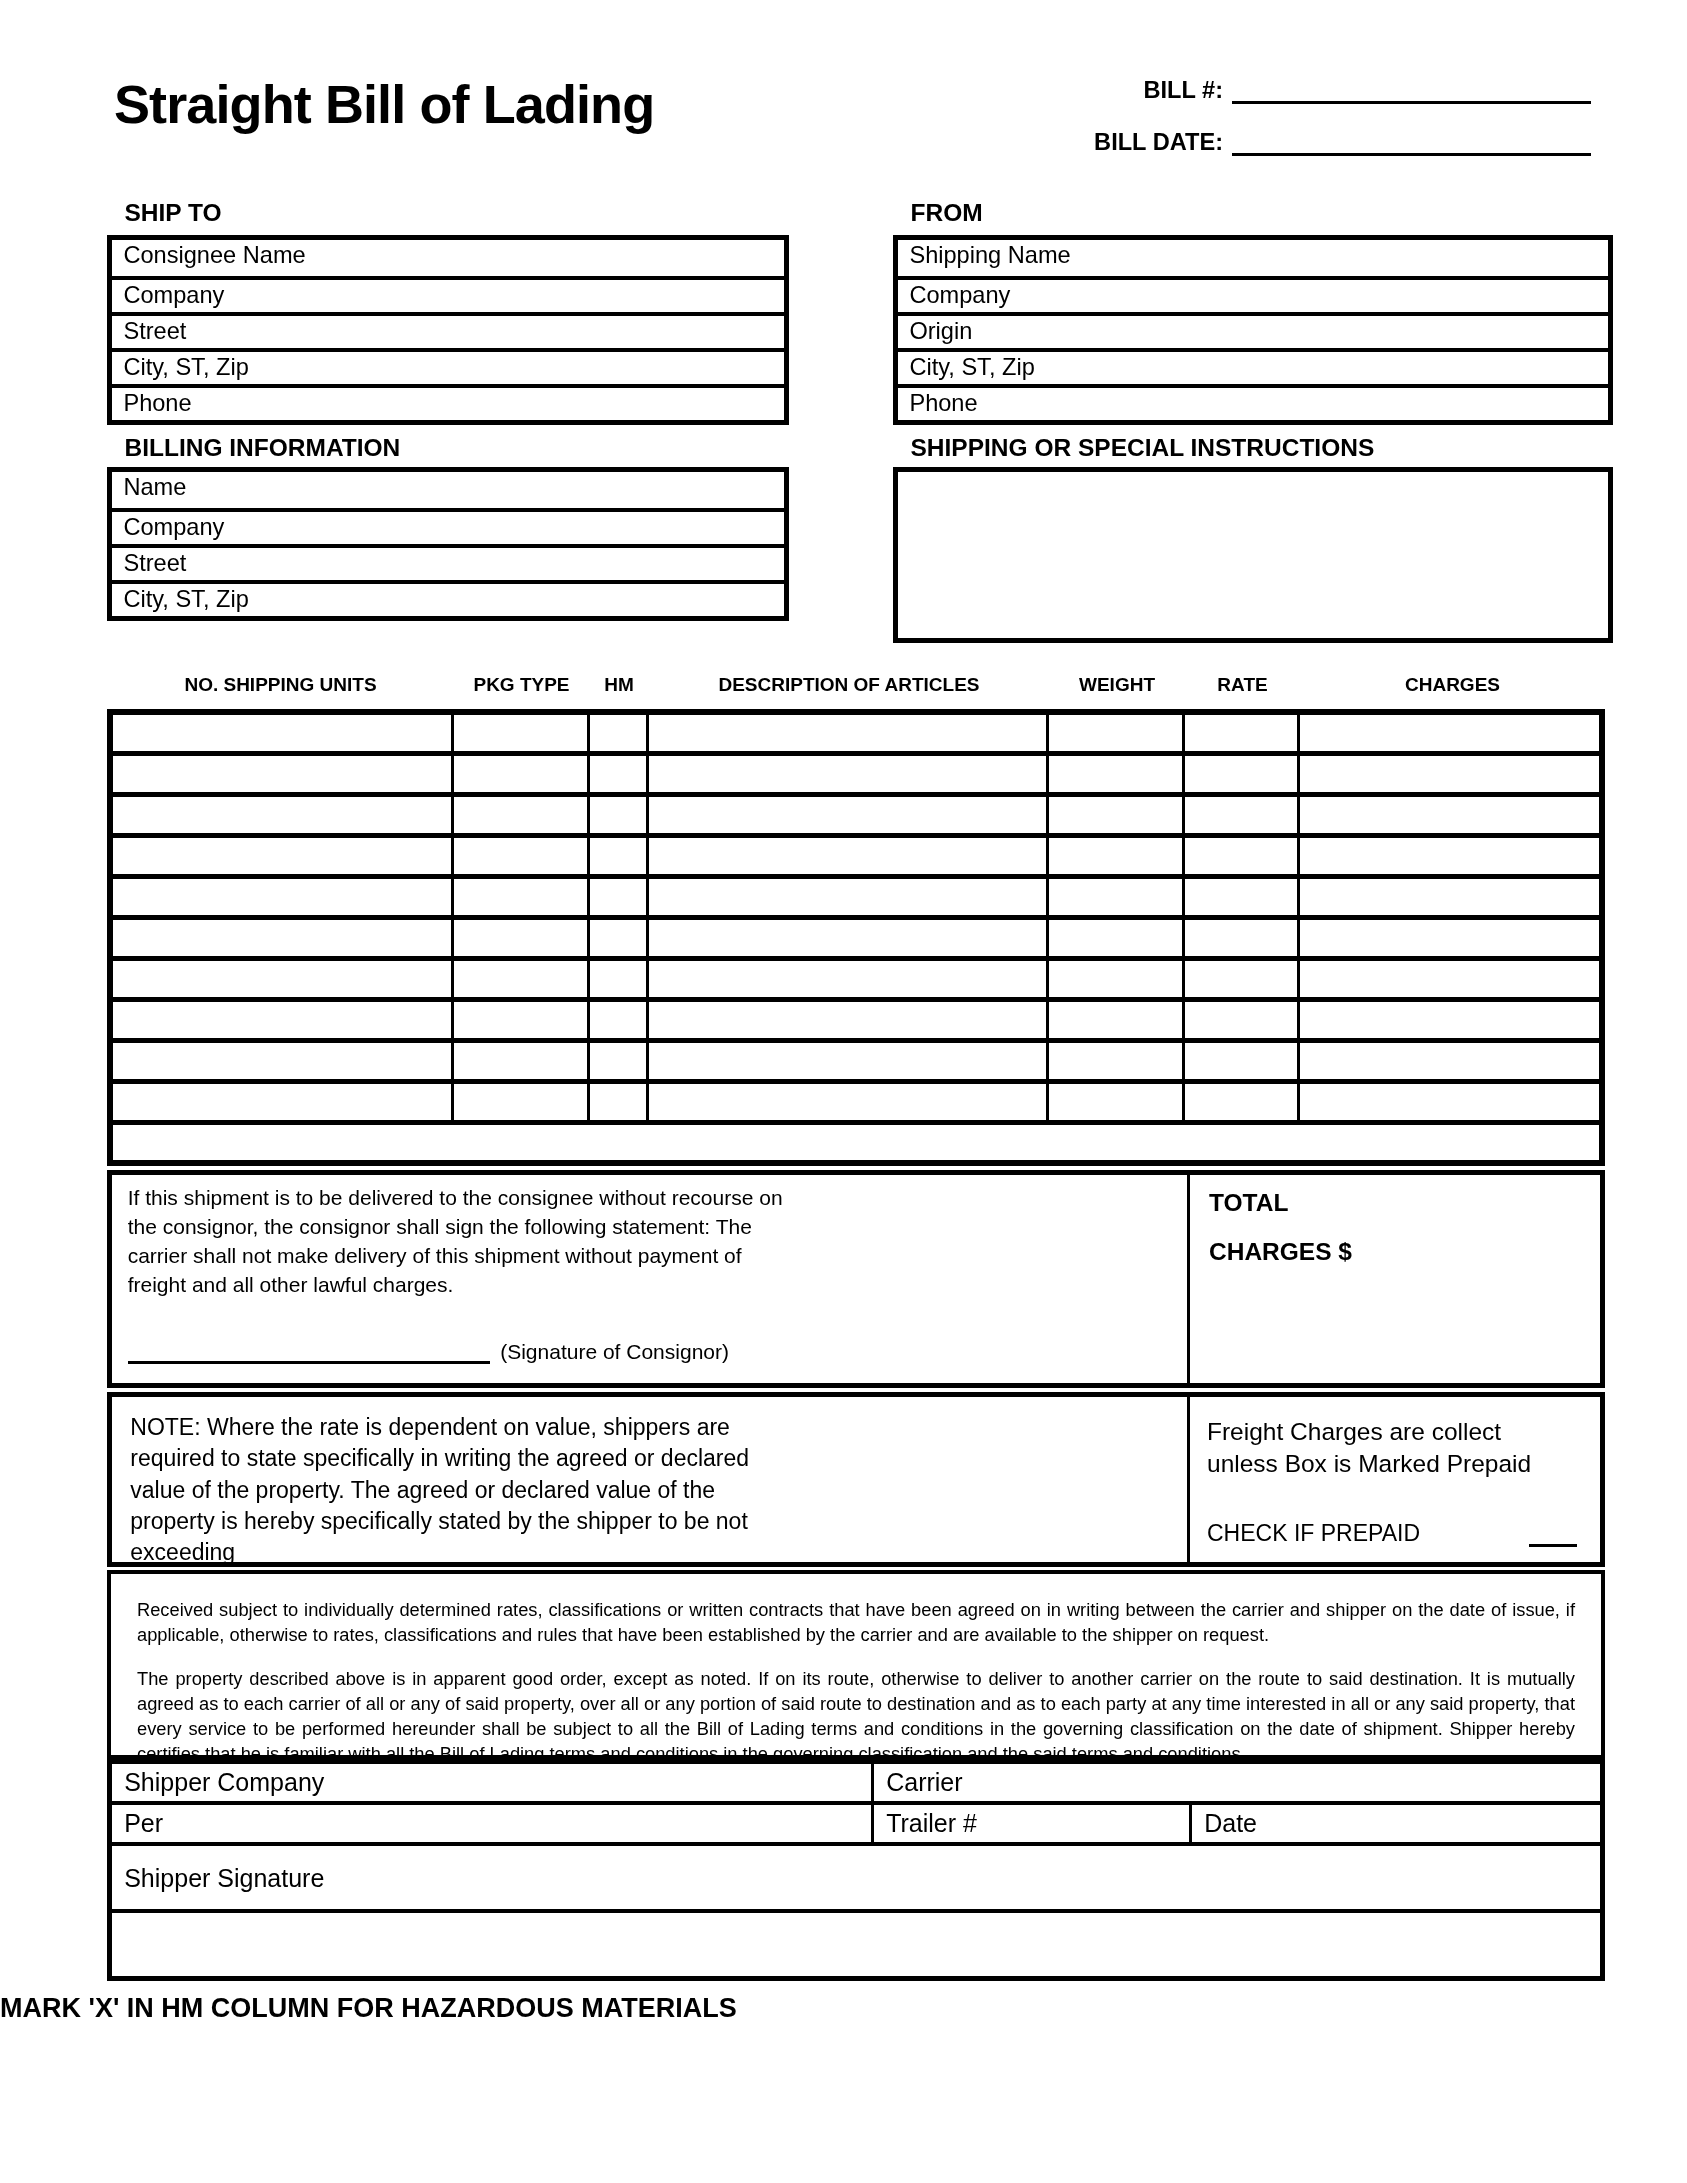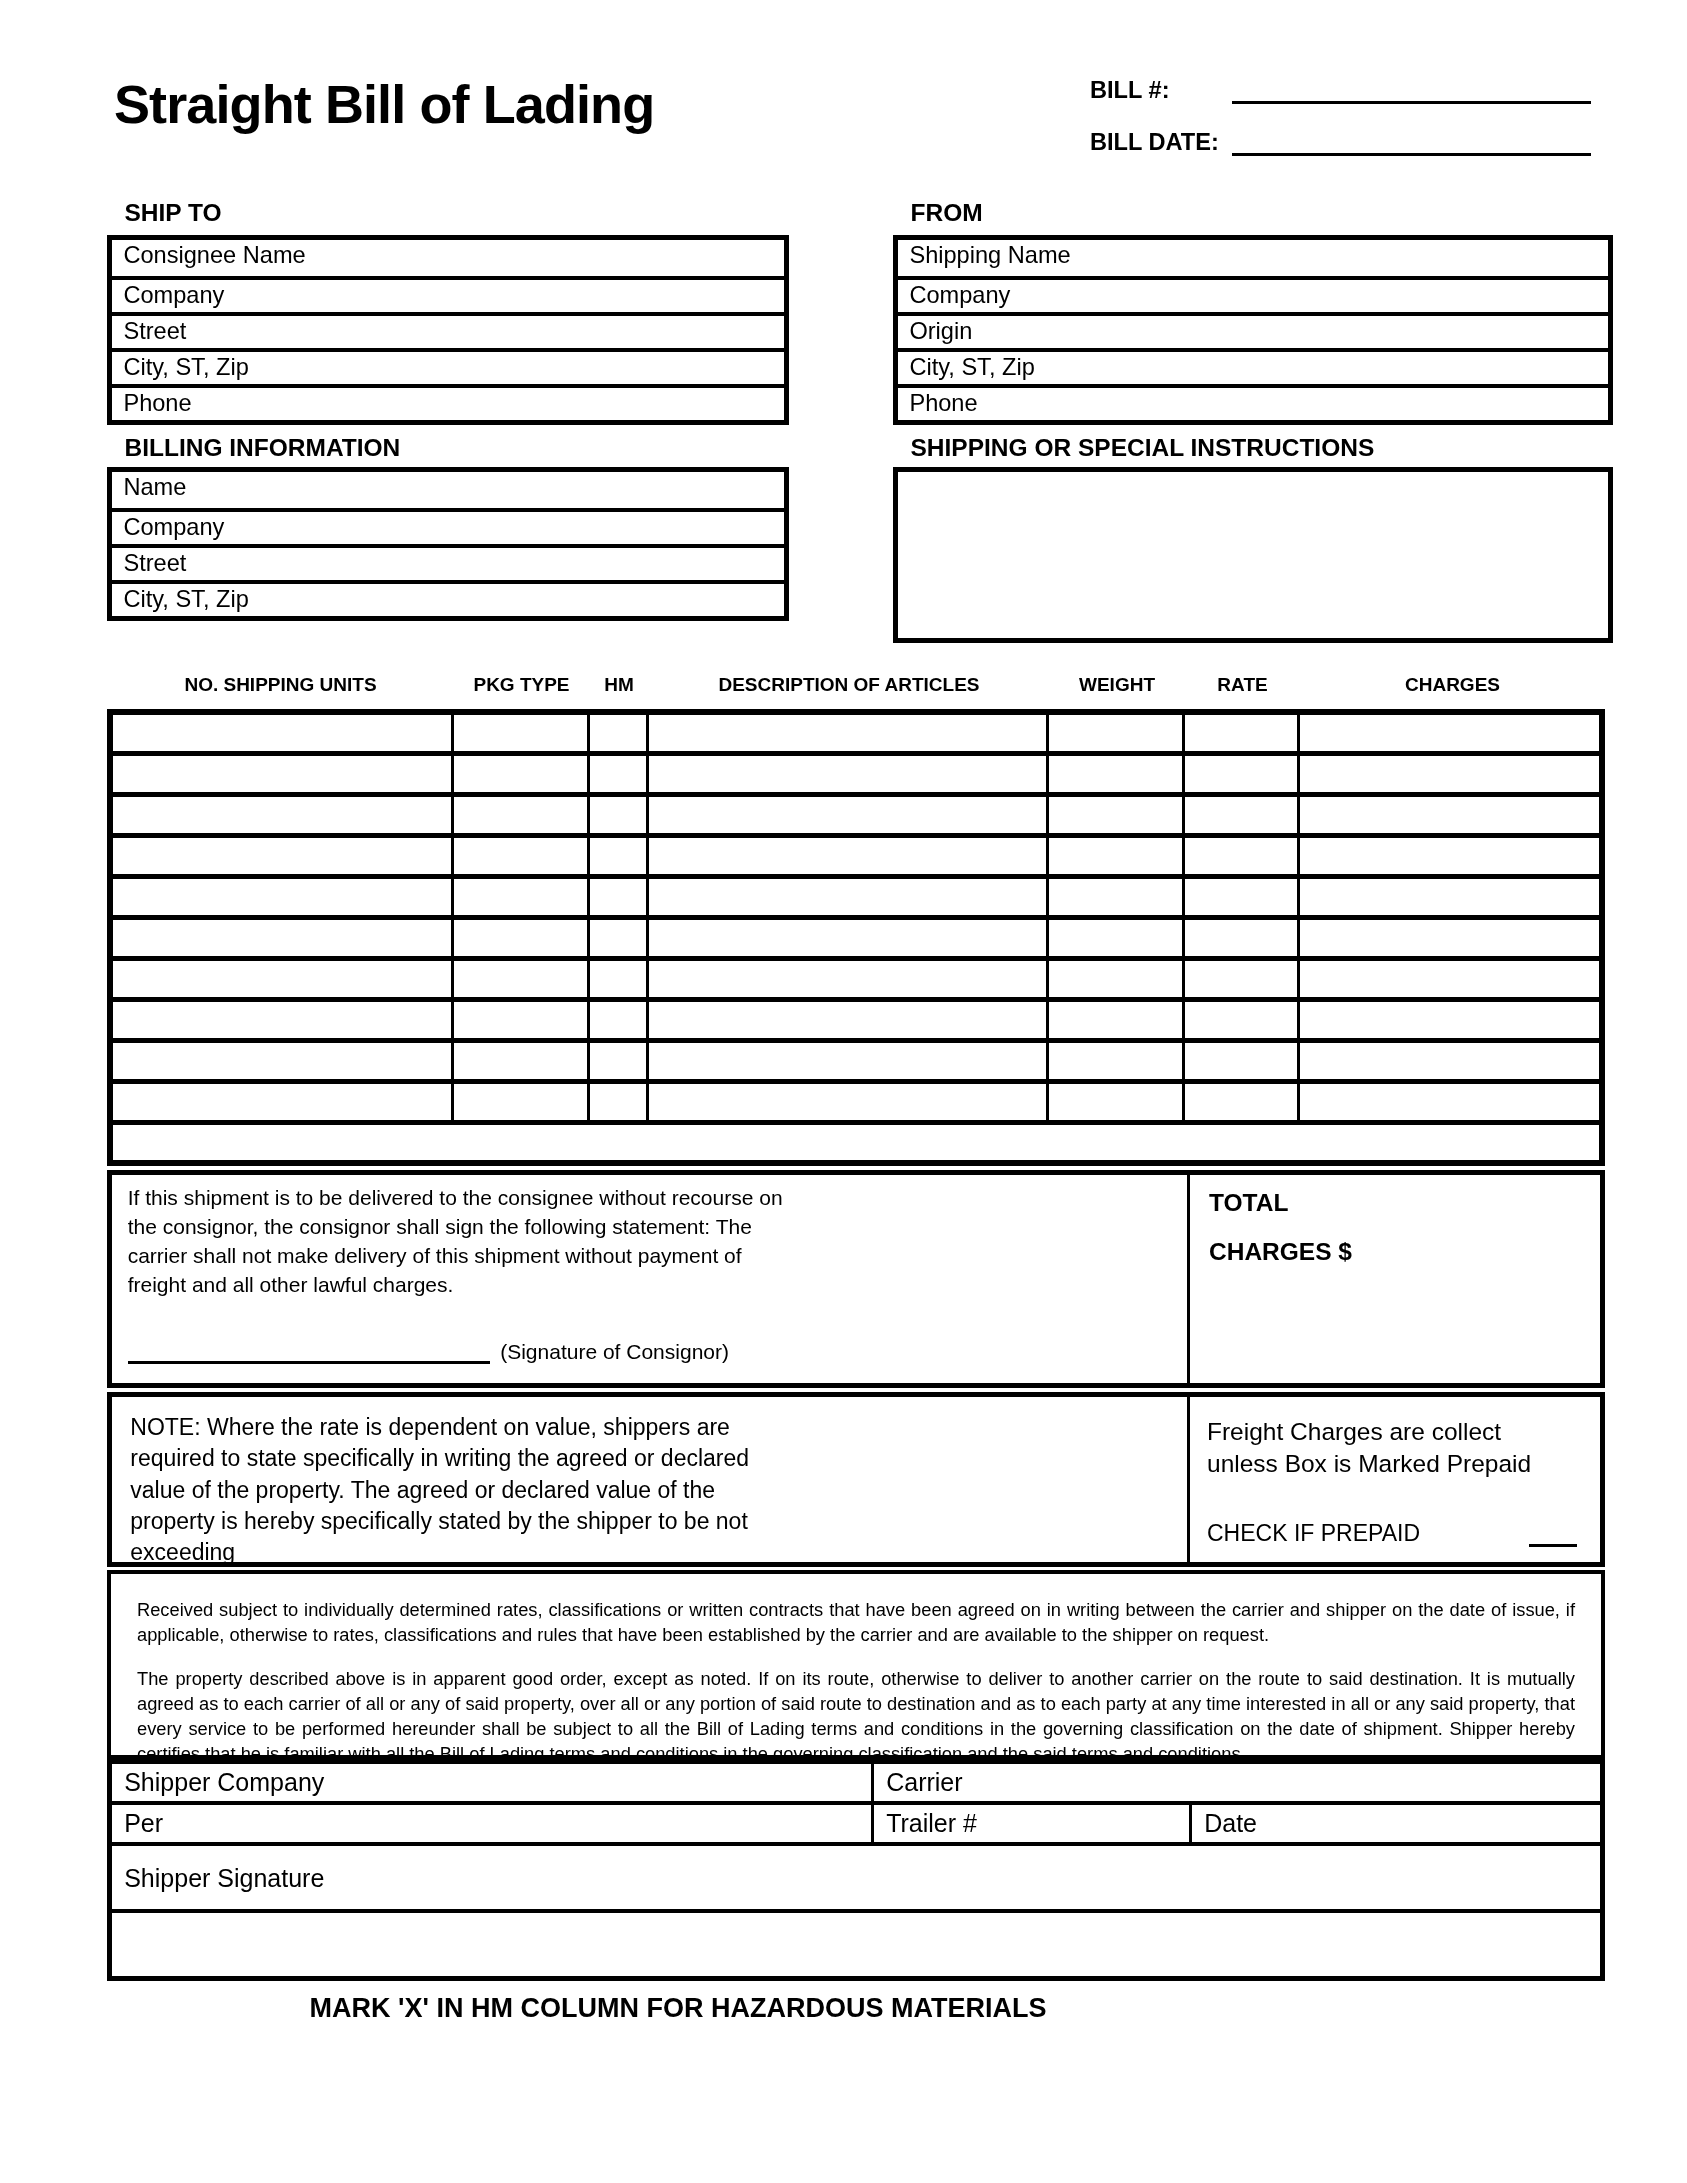--- a/index.html
+++ b/index.html
@@ -3,21 +3,21 @@
 <meta charset="utf-8">
 <style>
   html,body{margin:0;padding:0;background:#ffffff;}
   .page{position:relative;width:1687px;height:2184px;background:#ffffff;color:#000;
         font-family:"Liberation Sans","DejaVu Sans",sans-serif;overflow:hidden;}
 
   
   .doc-title{position:absolute;left:114px;top:73px;font-size:54px;font-weight:bold;letter-spacing:-0.9px;white-space:nowrap;}
   .bill-head{position:absolute;left:1090px;top:75px;width:501px;}
   .bill-row{display:flex;align-items:flex-end;margin-bottom:23px;}
-  .bill-label{flex:0 0 133px;font-size:23.6px;font-weight:bold;white-space:nowrap;}
+  .bill-label{flex:0 0 133px;font-size:23.6px;font-weight:bold;white-space:nowrap;text-align:right;}
   .bill-line{flex:1;border-bottom:3.5px solid #000;height:26px;margin-left:8.7px;}
 
   
   .col-left{position:absolute;left:107px;top:199px;width:682px;}
   .col-right{position:absolute;left:893px;top:199px;width:720px;}
   .sec-head{font-size:24.5px;font-weight:bold;margin:0 0 7.9px 17.5px;height:28px;line-height:28px;}
   .sec-head.tight{margin-top:8.7px;margin-bottom:5.2px;}
   .field-box{border:5.2px solid #000;background:#fff;}
   .field-row{box-sizing:border-box;height:36px;padding:2.6px 0 0 11.4px;font-size:23.6px;line-height:26px;}
   .field-row + .field-row{border-top:4.4px solid #000;}
@@ -67,21 +67,21 @@
   .sb-row{display:flex;box-sizing:border-box;}
   .sb-row-a,.sb-row-b{height:41px;border-bottom:4.4px solid #000;}
   .sb-row-c{height:67px;border-bottom:4.4px solid #000;}
   .sb-row-d{height:63px;}
   .sb-cell{box-sizing:border-box;padding:4.4px 0 0 12.2px;font-size:25px;height:100%;}
   .sb-wide{width:762px;border-right:3.5px solid #000;}
   .sb-mid{width:318px;border-right:3.5px solid #000;}
   .sb-rest{flex:1;}
   .sb-sig{padding-top:17.5px;}
 
-  .footer-note{position:absolute;left:0;top:1993px;width:1356px;text-align:center;font-size:27px;font-weight:bold;}
+  .footer-note{position:absolute;left:0;top:1993px;width:1356px;text-align:left;font-size:27px;font-weight:bold;}
 </style>
 </head>
 <body>
 
 <div class="page">
 
   <div class="doc-title">Straight Bill of Lading</div>
 
   <div class="bill-head">
     <div class="bill-row">

